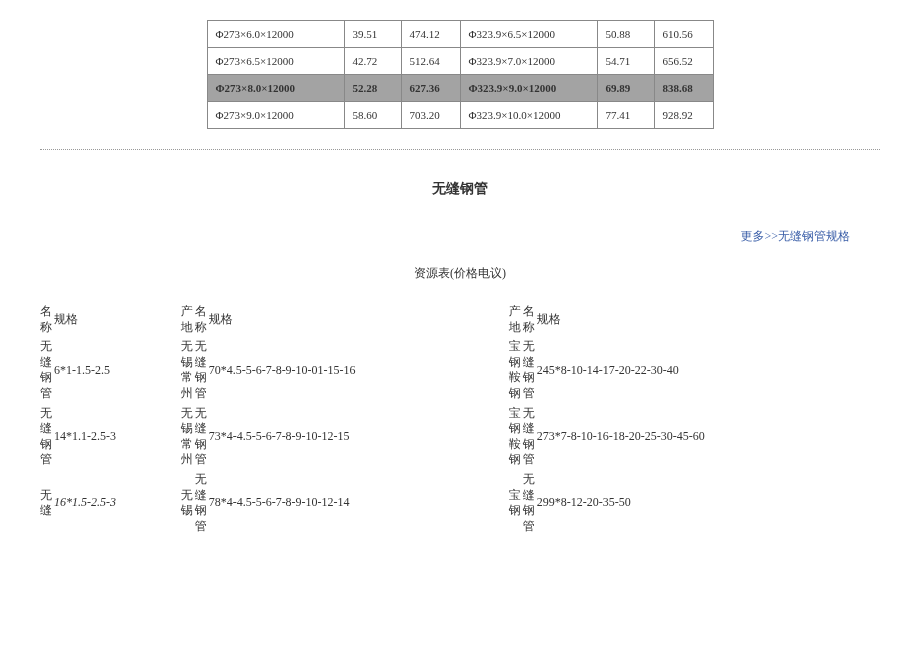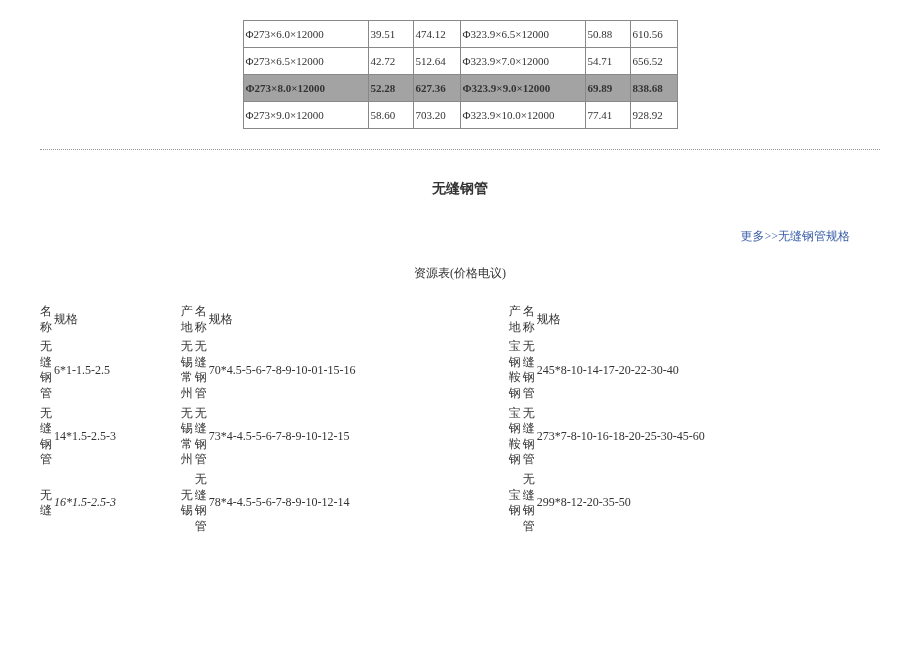--- a/index.html
+++ b/index.html
@@ -15,21 +15,21 @@
     .top-table-wrap {
       display: flex;
       justify-content: center;
       margin-bottom: 20px;
     }
     table.spec-table {
       border-collapse: collapse;
     }
     table.spec-table td {
       border: 1px solid #888;
-      padding: 4px 2px;
+      padding: 4px 8px;
       font-size: 11px;
       height: 18px;
       white-space: nowrap;
     }
     .col-spec { width: 120px; }
     .col-num { width: 40px; }
     .col-val { width: 42px; }
     tr.highlight td { background: #a3a3a3; font-weight: bold; }
     hr.dash { border: none; border-top: 1px dotted #999; margin: 10px 0 30px; }
     .section-title {
@@ -155,21 +155,21 @@
 缝
 钢
 管</td>
         <td class="spec-wide" style="white-space: nowrap;">245*8-10-14-17-20-22-30-40</td>
       </tr>
       <tr>
         <td class="vert" style="white-space: pre;">无
 缝
 钢
 管</td>
-        <td class="spec-wide" style="white-space: nowrap;">14*1.5-2.5-3</td>
+        <td class="spec-wide" style="white-space: nowrap;">14*1.1-2.5-3</td>
         <td class="vert" style="white-space: pre;">无
 锡
 常
 州</td>
         <td class="vert" style="white-space: pre;">无
 缝
 钢
 管</td>
         <td class="spec-wide" style="white-space: nowrap;">73*4-4.5-5-6-7-8-9-10-12-15</td>
         <td class="vert" style="white-space: pre;">宝

